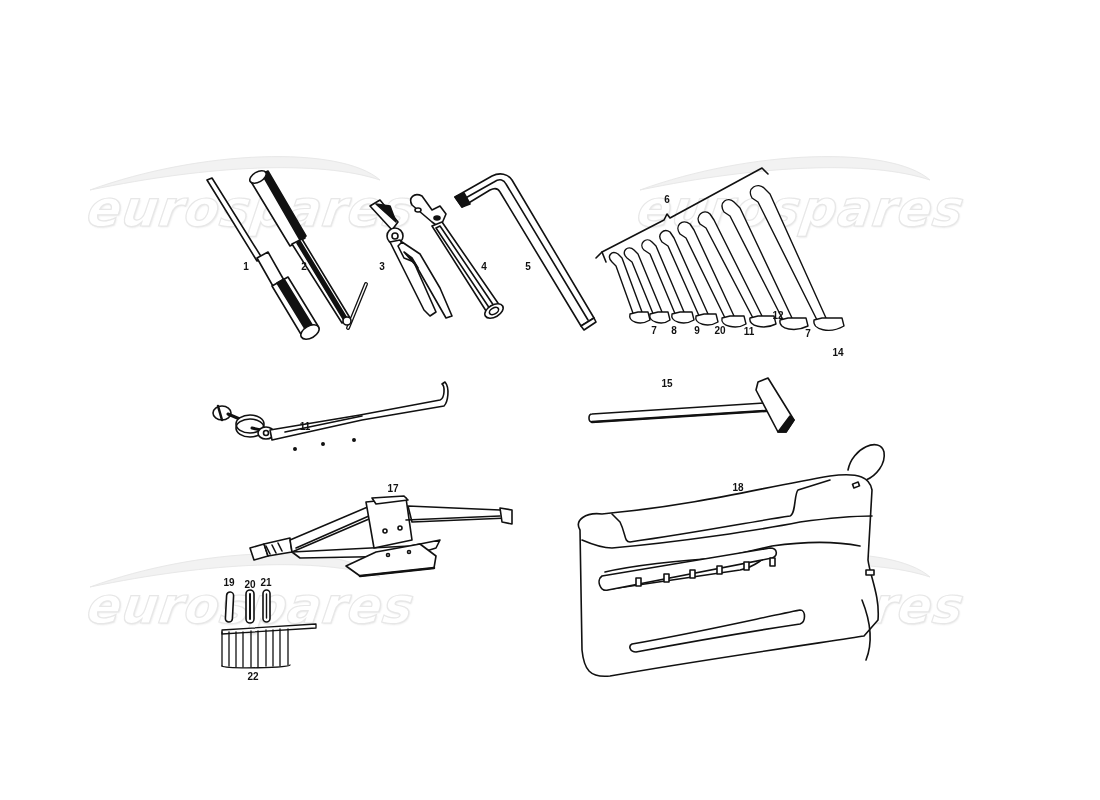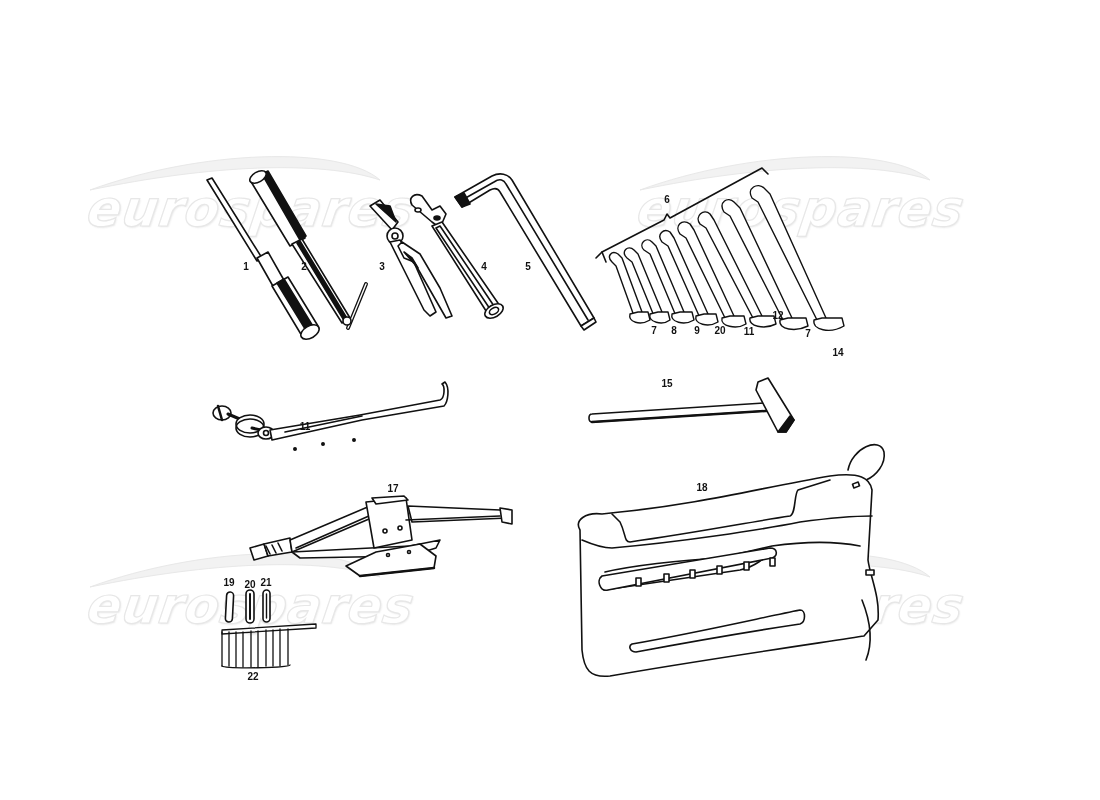--- a/index.html
+++ b/index.html
@@ -216,18 +216,18 @@
   <div class="label" style="left:674px;top:331px">8</div>
   <div class="label" style="left:697px;top:331px">9</div>
   <div class="label" style="left:720px;top:331px">20</div>
   <div class="label" style="left:749px;top:332px">11</div>
   <div class="label" style="left:778px;top:316px">12</div>
   <div class="label" style="left:808px;top:334px">7</div>
   <div class="label" style="left:838px;top:353px">14</div>
   <div class="label" style="left:667px;top:384px">15</div>
   <div class="label" style="left:305px;top:427px">11</div>
   <div class="label" style="left:393px;top:489px">17</div>
-  <div class="label" style="left:702px;top:488px">18</div>
+  <div class="label" style="left:738px;top:488px">18</div>
   <div class="label" style="left:229px;top:583px">19</div>
   <div class="label" style="left:250px;top:585px">20</div>
   <div class="label" style="left:266px;top:583px">21</div>
   <div class="label" style="left:253px;top:677px">22</div>
 </div>
 
 </body></html>

